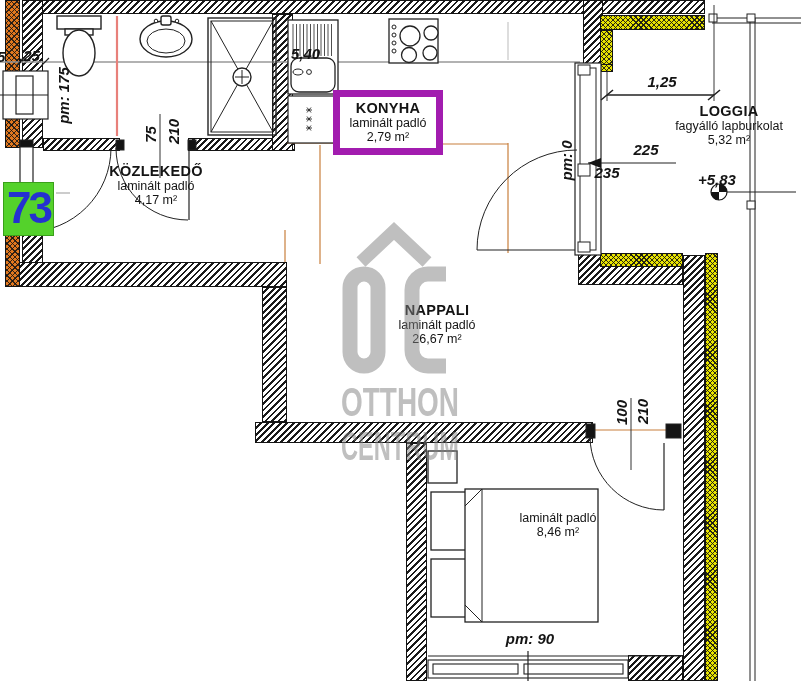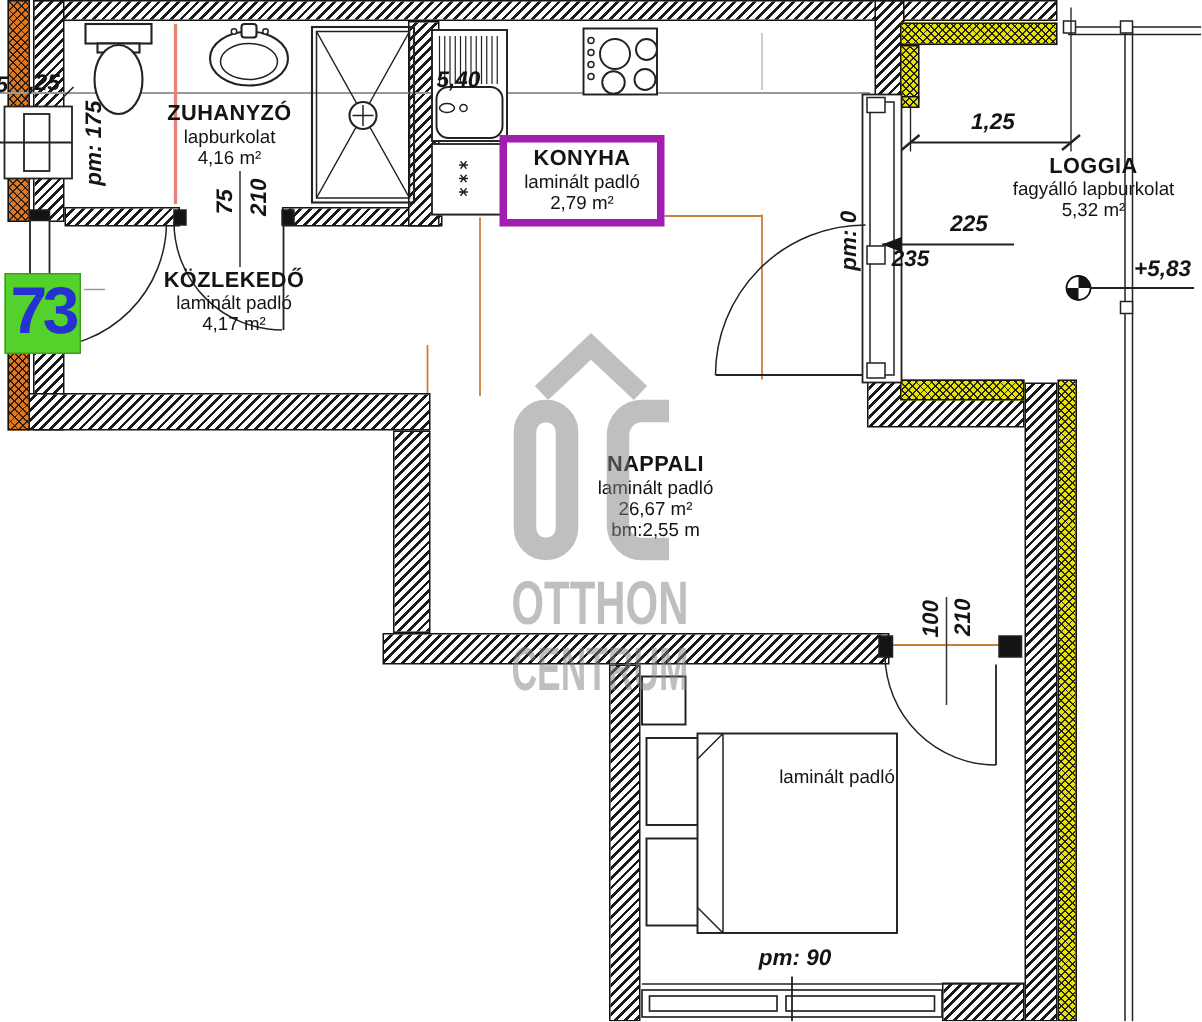--- a/index.html
+++ b/index.html
@@ -13,21 +13,21 @@
   .inso{position:absolute;box-sizing:border-box;border:1px solid #141414;background-color:#e2781e;
         background-image:repeating-linear-gradient(45deg,rgba(20,20,20,.85) 0 .9px,transparent .9px 3.8px),
                          repeating-linear-gradient(135deg,rgba(20,20,20,.85) 0 .9px,transparent .9px 3.8px);}
   svg{position:absolute;left:0;top:0;}
   .room{position:absolute;text-align:center;line-height:1.12;}
   .room .t{font-size:14.5px;font-weight:bold;letter-spacing:.3px;}
   .room .s{font-size:12.5px;}
   .dimh,.dimv{position:absolute;font-style:italic;font-weight:bold;font-size:15px;
         white-space:nowrap;text-align:center;color:#141414;}
   .dimv{transform:rotate(-90deg);}
-  #konyha-label{box-sizing:border-box;border:5px solid #a21caf;padding:3px 0 4px 0;}
+  #konyha-label{box-sizing:border-box;border:7px solid #a21caf;padding:3px 0 4px 0;}
   #unit-badge{position:absolute;left:3px;top:182px;width:51px;height:54px;
         background:#54d22b;border:1px solid #3aa01a;box-sizing:border-box;
         color:#2531d1;font-size:44px;font-weight:bold;text-align:center;line-height:50px;letter-spacing:-3px;}
   #watermark{position:absolute;left:0;top:0;opacity:.5;pointer-events:none;}
 </style>
 </head>
 <body>
 
 <div id="plan">
 
@@ -197,61 +197,56 @@
     <polygon points="588,163 601,158 601,168" fill="#141414"></polygon>
 
     <g>
       <circle cx="719" cy="192" r="8" fill="#fff" stroke="#141414" stroke-width="1.2"></circle>
       <path d="M719,192 L719,184 A8,8 0 0 1 727,192 Z" fill="#141414"></path>
       <path d="M719,192 L719,200 A8,8 0 0 1 711,192 Z" fill="#141414"></path>
       <path d="M727,192 H796" stroke="#222" stroke-width="1.2"></path>
     </g>
   </svg>
 
-  <div class="room" style="left:83px;top:68px;width:140px">
-    <div class="t">ZUHANYZÓ</div>
-    <div class="s">lapburkolat</div>
-    <div class="s">4,16 m²</div>
-  </div>
-  <div class="room" style="left:76px;top:179px;width:160px">
+  <div class="room" style="left:76px;top:163px;width:160px">
     <div class="t">KÖZLEKEDŐ</div>
     <div class="s">laminált padló</div>
     <div class="s">4,17 m²</div>
   </div>
   <div class="room" id="konyha-label" style="left:333px;top:90px;width:110px">
     <div class="t">KONYHA</div>
     <div class="s">laminált padló</div>
     <div class="s">2,79 m²</div>
   </div>
   <div class="room" style="left:357px;top:302px;width:160px">
     <div class="t">NAPPALI</div>
     <div class="s">laminált padló</div>
     <div class="s">26,67 m²</div>
-    <div class="s">bm:2,55 m</div>
   </div>
   <div class="room" style="left:649px;top:103px;width:160px">
     <div class="t">LOGGIA</div>
     <div class="s">fagyálló lapburkolat</div>
     <div class="s">5,32 m²</div>
   </div>
   <div class="room" style="left:478px;top:511px;width:160px">
     <div class="s">laminált padló</div>
+    <div class="s">8,46 m²</div>
   </div>
 
   <div class="dimh" style="left:-3px;top:48px">5</div>
   <div class="dimh" style="left:19px;top:47px">,25</div>
   <div class="dimv" style="left:28px;top:87px;width:70px">pm: 175</div>
   <div class="dimv" style="left:130px;top:126px;width:40px">75</div>
   <div class="dimv" style="left:153px;top:123px;width:40px">210</div>
   <div class="dimh" style="left:291px;top:45px">5,40</div>
   <div class="dimv" style="left:531px;top:152px;width:70px">pm: 0</div>
   <div class="dimh" style="left:630px;top:73px;width:64px">1,25</div>
   <div class="dimh" style="left:622px;top:141px;width:48px">225</div>
   <div class="dimh" style="left:583px;top:164px;width:48px">235</div>
-  <div class="dimh" style="left:756px;top:171px">+5,83</div>
+  <div class="dimh" style="left:698px;top:171px">+5,83</div>
   <div class="dimv" style="left:601px;top:404px;width:40px">100</div>
   <div class="dimv" style="left:622px;top:403px;width:40px">210</div>
   <div class="dimh" style="left:498px;top:630px;width:64px">pm: 90</div>
 
   <div id="unit-badge">
     <span>73</span>
   </div>
 
   <svg id="watermark" width="801" height="681" viewBox="0 0 801 681">
     <g stroke="#808080" fill="none">

